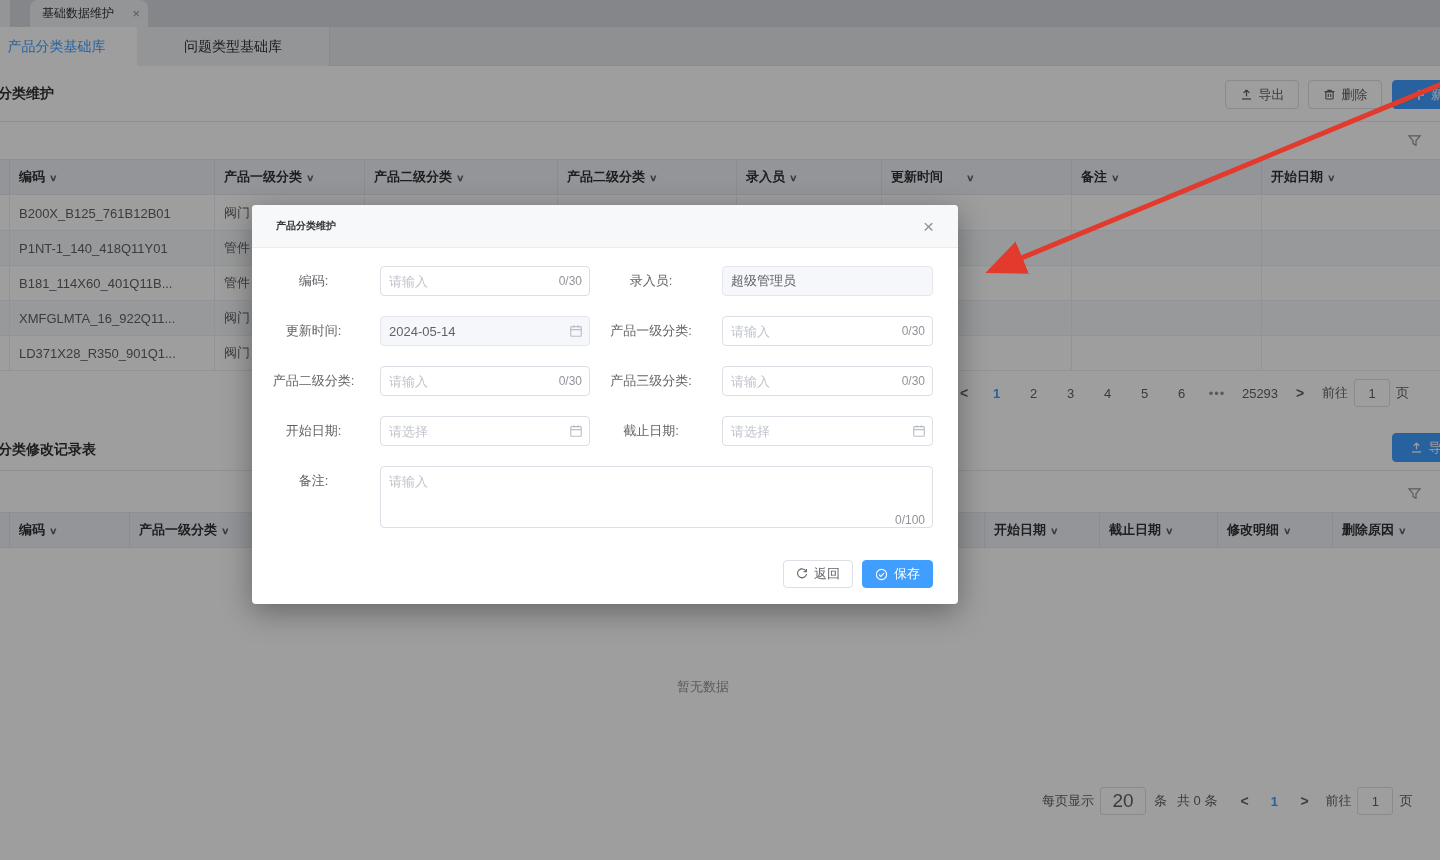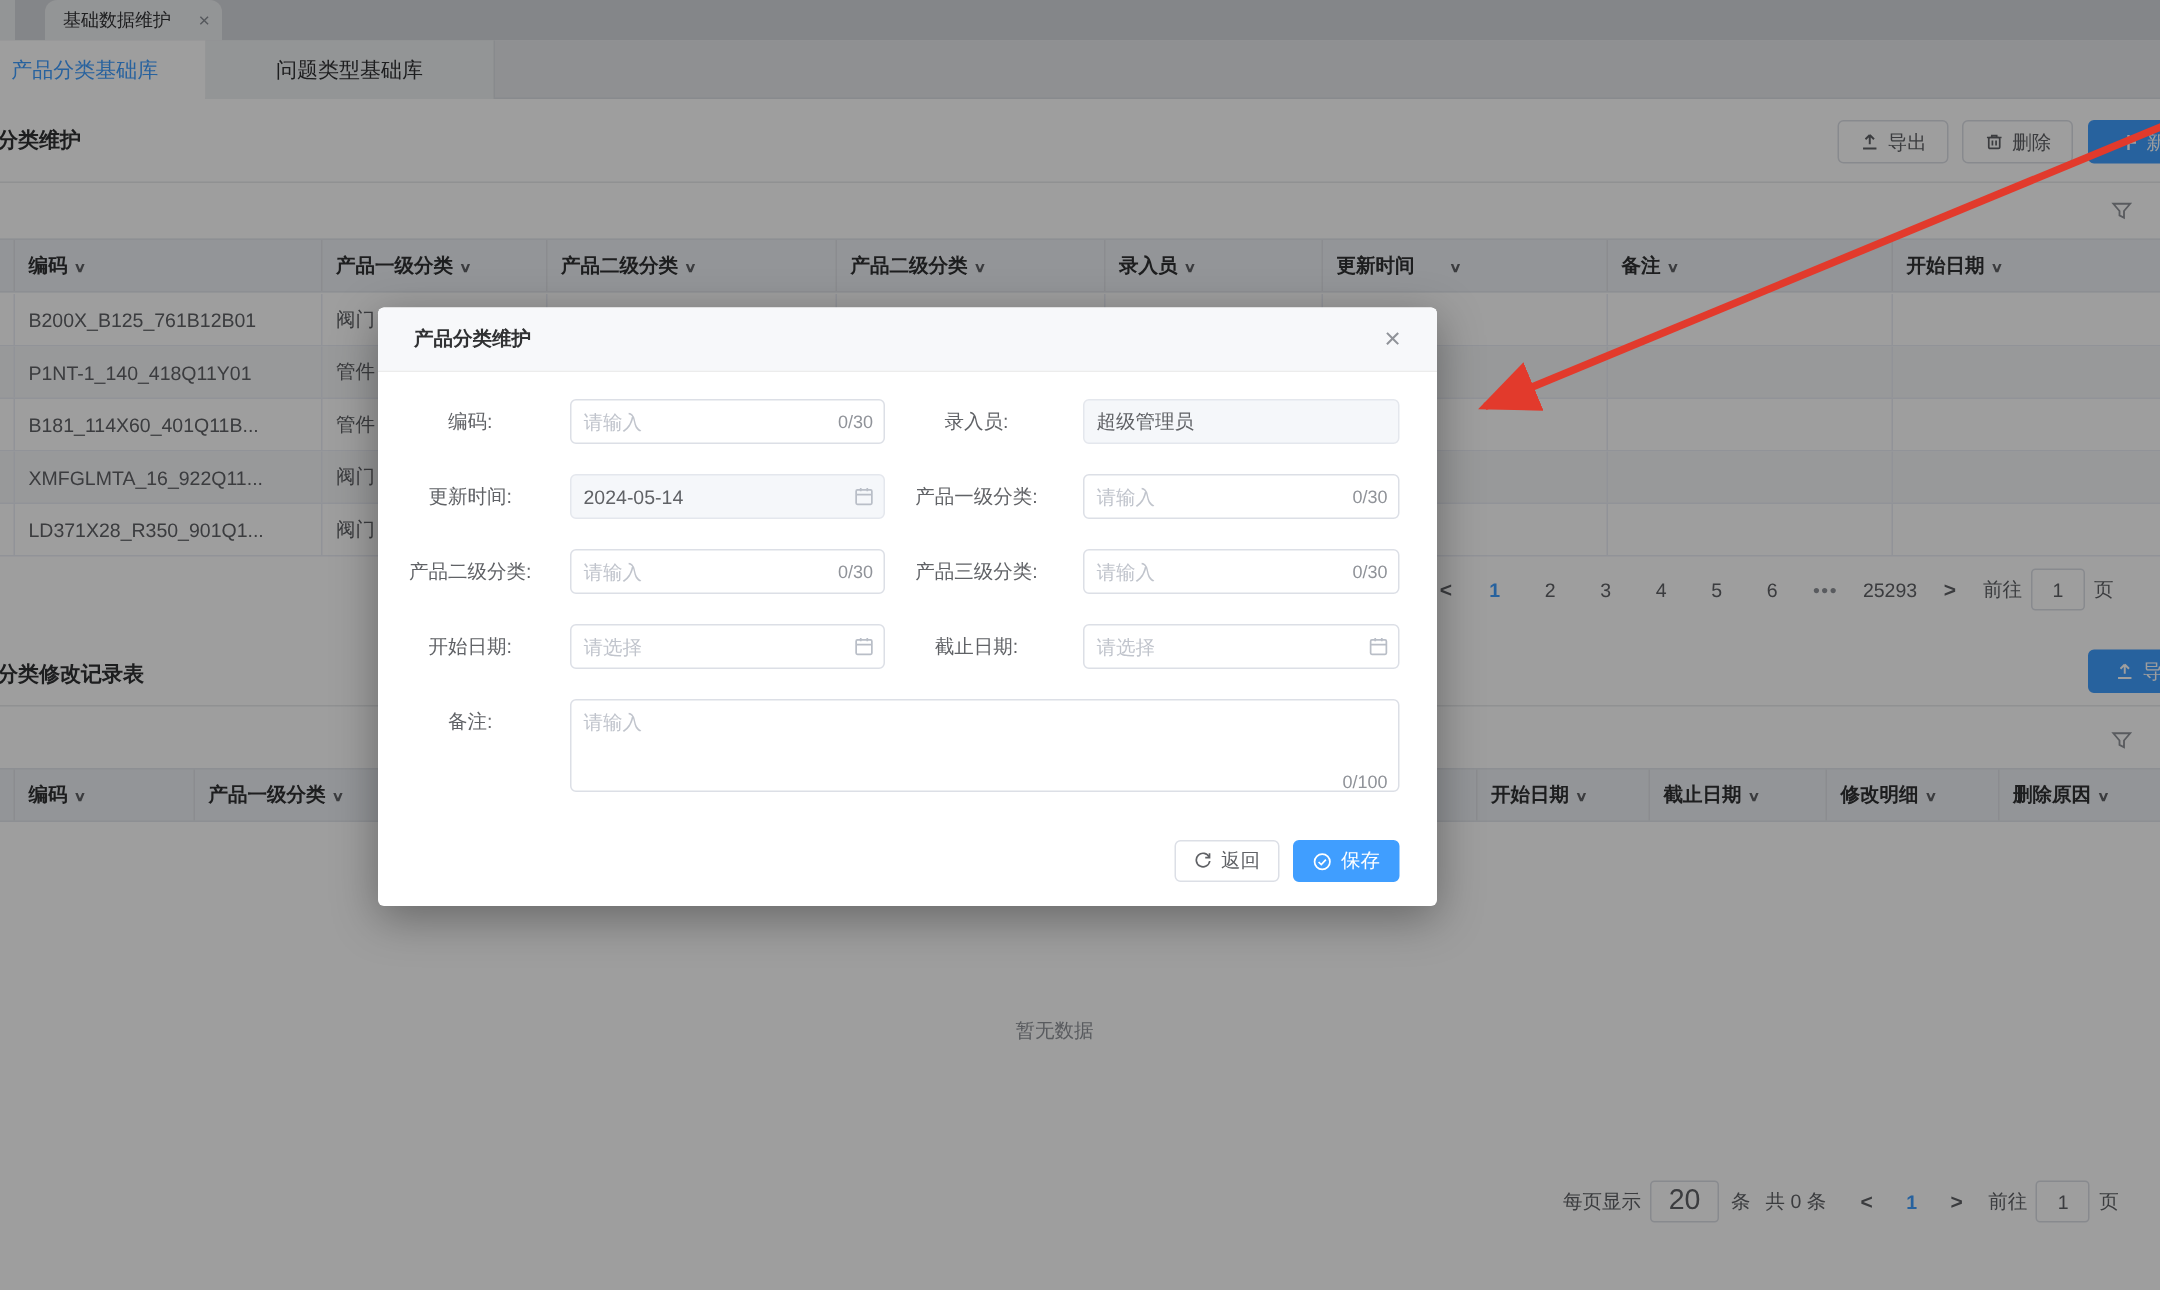--- a/index.html
+++ b/index.html
@@ -88,21 +88,21 @@
   .pager2 .pg-arrow { width:26px; }
   .pager2 .pg-num { width:34px; }
 
   
   .backdrop { left:0; top:0; width:1440px; height:860px; background:rgba(0,0,0,0.38); z-index:10; }
   .modal {
     left:252px; top:205px; width:706px; height:399px; background:#fff;
     border-radius:4px; z-index:20; box-shadow:0 8px 30px rgba(0,0,0,0.35);
   }
   .m-head { height:43px; background:#f7f8fa; border-bottom:1px solid #ececec; border-radius:4px 4px 0 0; display:flex; align-items:center; padding:0 24px; }
-  .m-title { font-size:13px; font-weight:bold; color:#303133; flex:1; }
+  .m-title { font-size:10px; font-weight:bold; color:#303133; flex:1; }
   .m-close { font-size:19px; color:#909399; cursor:pointer; line-height:1; }
   .m-form { padding:18px 25px 0 5px; }
   .m-row { display:flex; margin-bottom:20px; align-items:flex-start; }
   .m-label { width:123px; text-align:center; padding-right:10px; font-size:13px; color:#606266; line-height:30px; white-space:nowrap; }
   .m-label.w2 { width:132px; }
   .m-field { position:relative; width:210px; }
   .m-field.w2 { width:211px; }
   .m-input {
     width:100%; height:30px; border:1px solid #dcdfe6; border-radius:4px;
     font-size:13px; color:#606266; padding:0 40px 0 8px; background:#fff;

